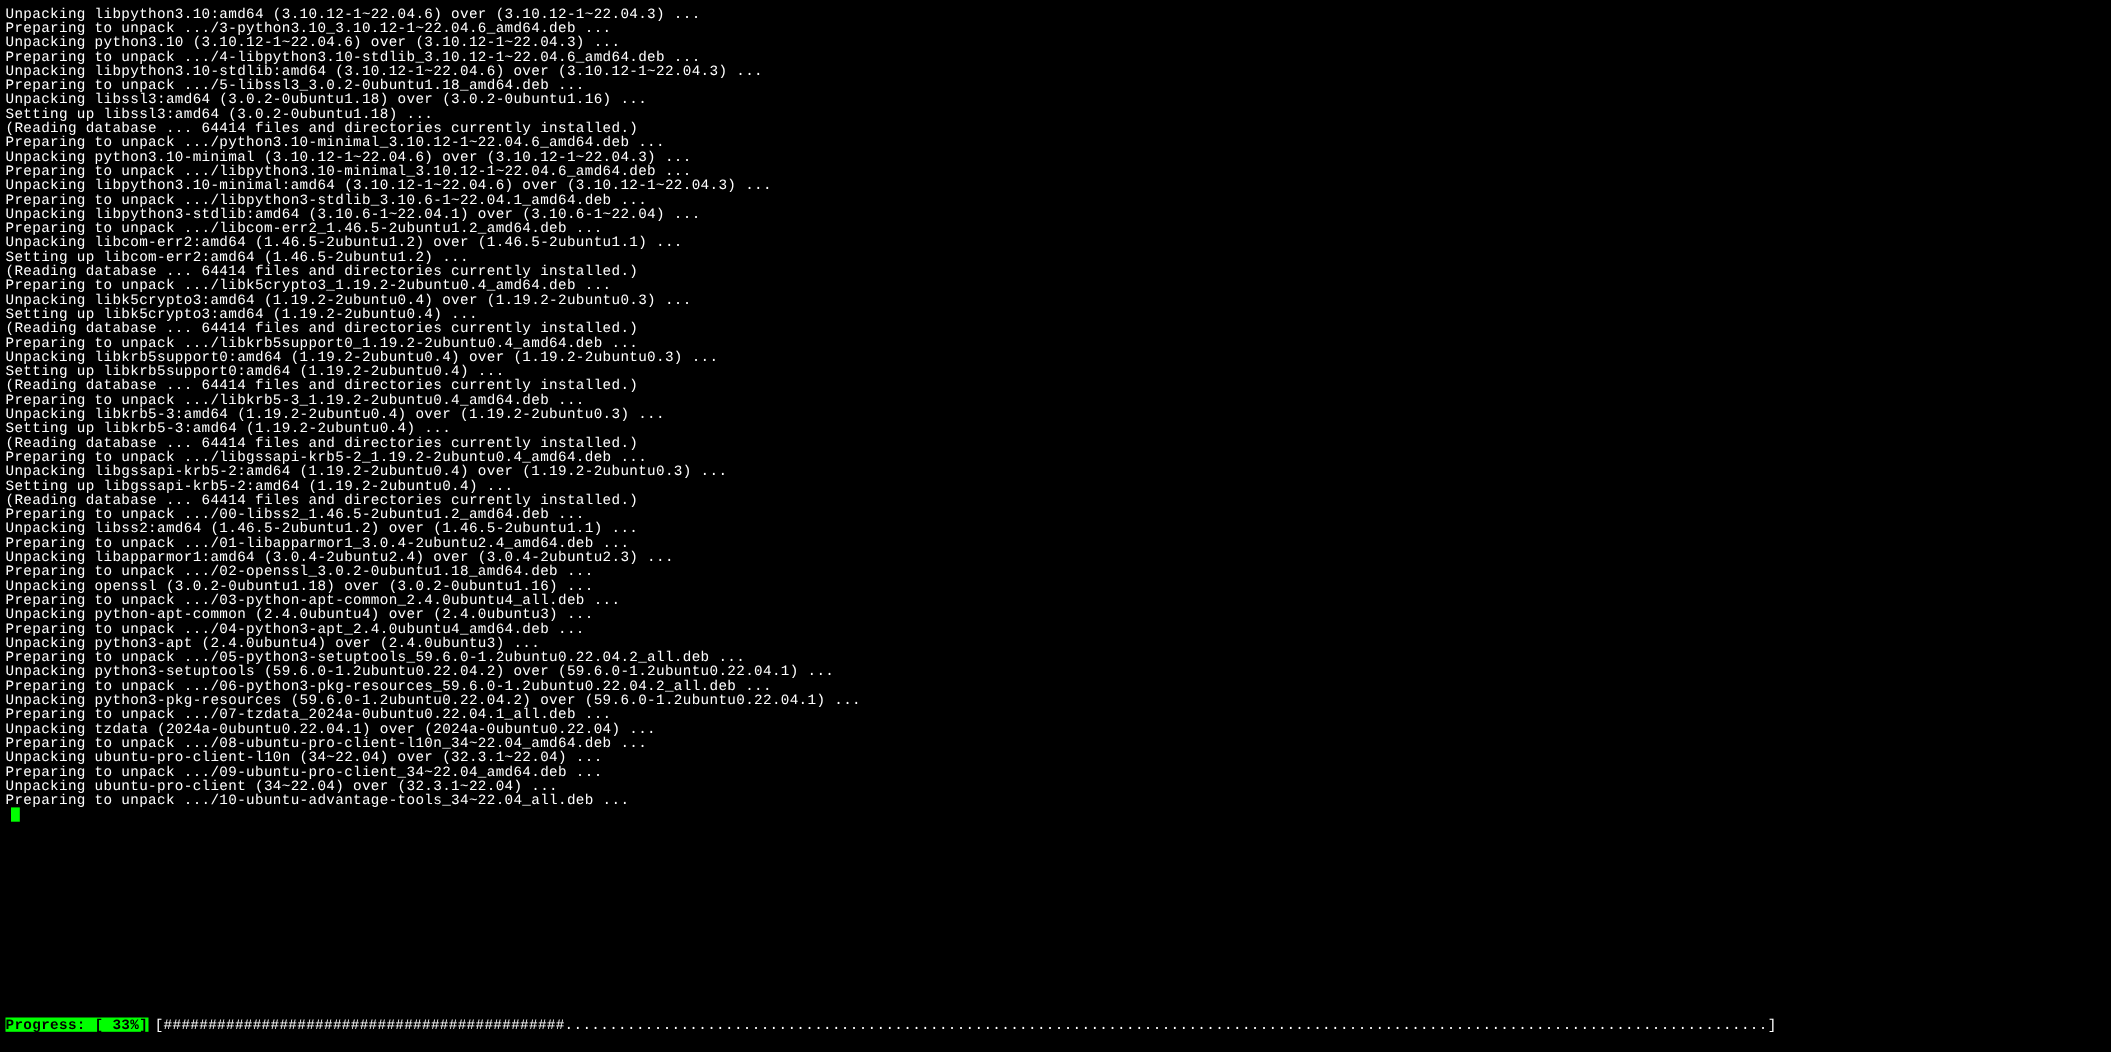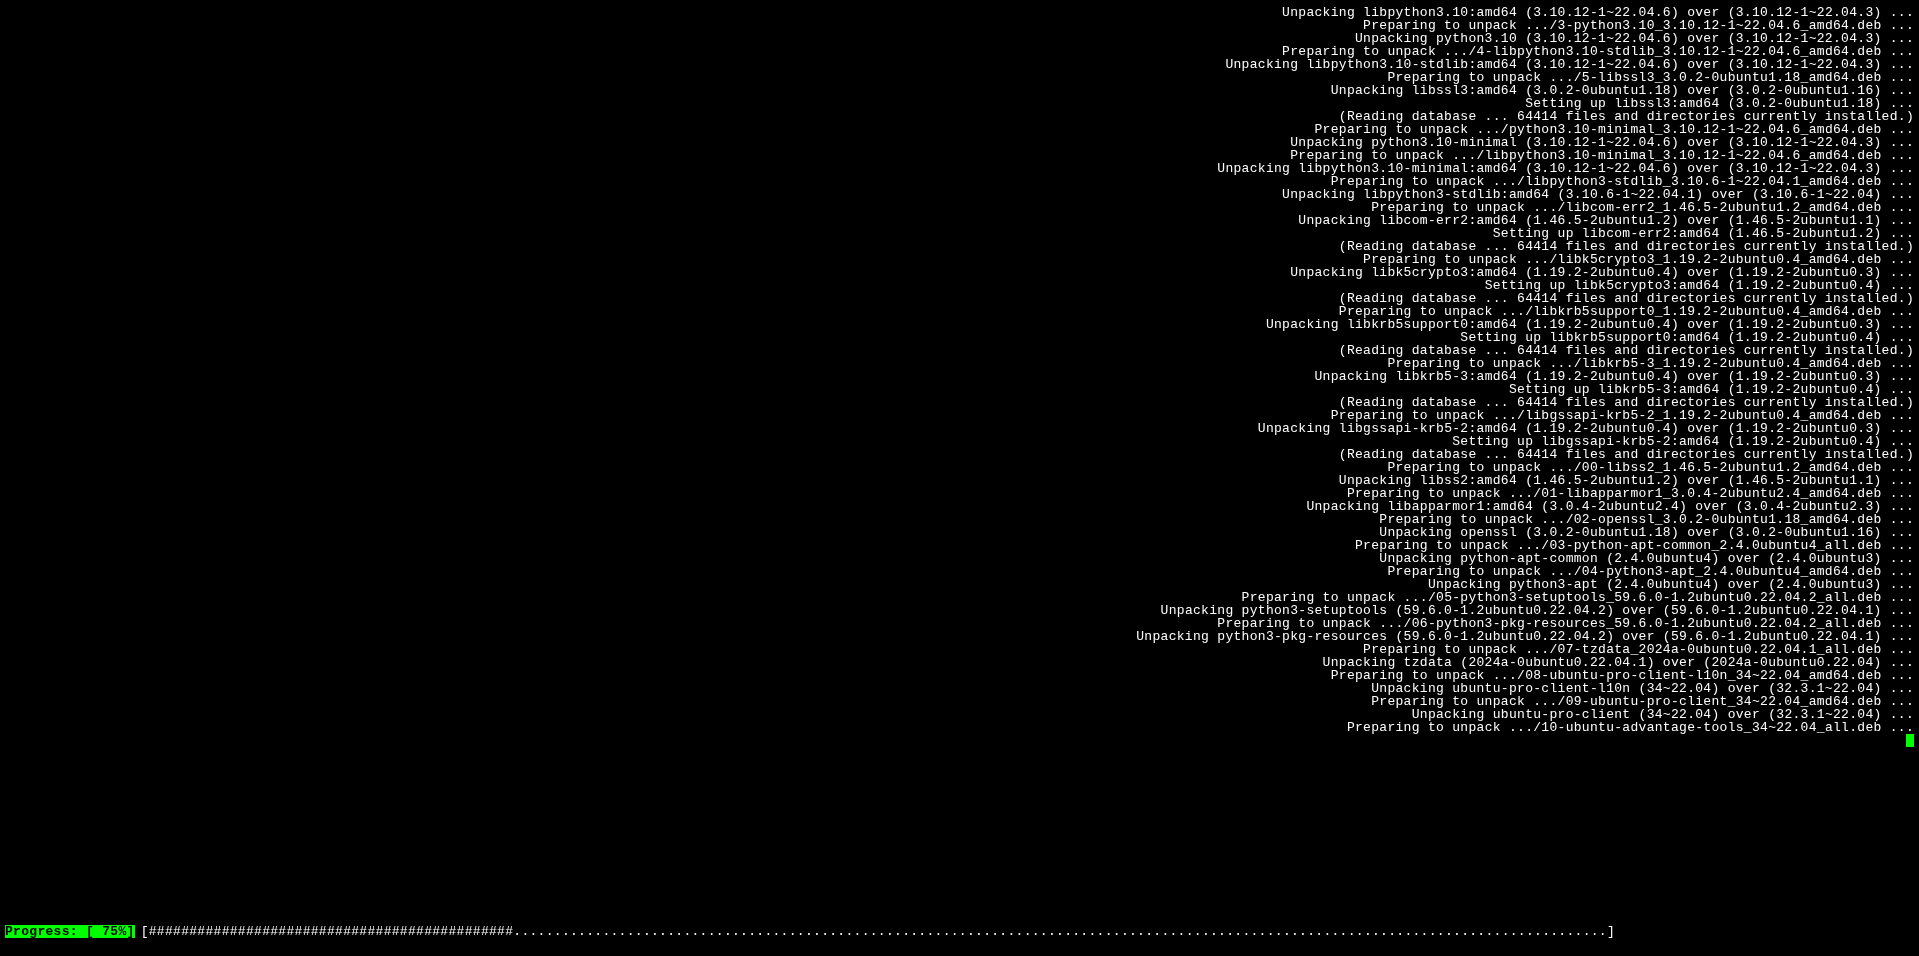--- a/index.html
+++ b/index.html
@@ -12,21 +12,21 @@
       letter-spacing: 0.3px;
       width: 1919px;
       height: 956px;
       overflow: hidden;
       position: relative;
     }
     #terminal {
       padding: 6px 5px 0 5px;
       white-space: pre;
     }
-    .line { height: 13px; text-align: right; }
+    .line { height: 13px; }
     #cursor {
       display: inline-block;
       width: 8px;
       height: 13px;
       background: #00ff00;
       vertical-align: bottom;
       margin-left: 5px;
     }
     #progress-row {
       position: absolute;
@@ -44,16 +44,16 @@
     }
     #progress-gap { width: 6px; }
     #progress-bar { flex: 0 0 auto; }
   </style>
 </head>
 <body>
 
 <div id="terminal"><div class="line">Unpacking libpython3.10:amd64 (3.10.12-1~22.04.6) over (3.10.12-1~22.04.3) ...</div><div class="line">Preparing to unpack .../3-python3.10_3.10.12-1~22.04.6_amd64.deb ...</div><div class="line">Unpacking python3.10 (3.10.12-1~22.04.6) over (3.10.12-1~22.04.3) ...</div><div class="line">Preparing to unpack .../4-libpython3.10-stdlib_3.10.12-1~22.04.6_amd64.deb ...</div><div class="line">Unpacking libpython3.10-stdlib:amd64 (3.10.12-1~22.04.6) over (3.10.12-1~22.04.3) ...</div><div class="line">Preparing to unpack .../5-libssl3_3.0.2-0ubuntu1.18_amd64.deb ...</div><div class="line">Unpacking libssl3:amd64 (3.0.2-0ubuntu1.18) over (3.0.2-0ubuntu1.16) ...</div><div class="line">Setting up libssl3:amd64 (3.0.2-0ubuntu1.18) ...</div><div class="line">(Reading database ... 64414 files and directories currently installed.)</div><div class="line">Preparing to unpack .../python3.10-minimal_3.10.12-1~22.04.6_amd64.deb ...</div><div class="line">Unpacking python3.10-minimal (3.10.12-1~22.04.6) over (3.10.12-1~22.04.3) ...</div><div class="line">Preparing to unpack .../libpython3.10-minimal_3.10.12-1~22.04.6_amd64.deb ...</div><div class="line">Unpacking libpython3.10-minimal:amd64 (3.10.12-1~22.04.6) over (3.10.12-1~22.04.3) ...</div><div class="line">Preparing to unpack .../libpython3-stdlib_3.10.6-1~22.04.1_amd64.deb ...</div><div class="line">Unpacking libpython3-stdlib:amd64 (3.10.6-1~22.04.1) over (3.10.6-1~22.04) ...</div><div class="line">Preparing to unpack .../libcom-err2_1.46.5-2ubuntu1.2_amd64.deb ...</div><div class="line">Unpacking libcom-err2:amd64 (1.46.5-2ubuntu1.2) over (1.46.5-2ubuntu1.1) ...</div><div class="line">Setting up libcom-err2:amd64 (1.46.5-2ubuntu1.2) ...</div><div class="line">(Reading database ... 64414 files and directories currently installed.)</div><div class="line">Preparing to unpack .../libk5crypto3_1.19.2-2ubuntu0.4_amd64.deb ...</div><div class="line">Unpacking libk5crypto3:amd64 (1.19.2-2ubuntu0.4) over (1.19.2-2ubuntu0.3) ...</div><div class="line">Setting up libk5crypto3:amd64 (1.19.2-2ubuntu0.4) ...</div><div class="line">(Reading database ... 64414 files and directories currently installed.)</div><div class="line">Preparing to unpack .../libkrb5support0_1.19.2-2ubuntu0.4_amd64.deb ...</div><div class="line">Unpacking libkrb5support0:amd64 (1.19.2-2ubuntu0.4) over (1.19.2-2ubuntu0.3) ...</div><div class="line">Setting up libkrb5support0:amd64 (1.19.2-2ubuntu0.4) ...</div><div class="line">(Reading database ... 64414 files and directories currently installed.)</div><div class="line">Preparing to unpack .../libkrb5-3_1.19.2-2ubuntu0.4_amd64.deb ...</div><div class="line">Unpacking libkrb5-3:amd64 (1.19.2-2ubuntu0.4) over (1.19.2-2ubuntu0.3) ...</div><div class="line">Setting up libkrb5-3:amd64 (1.19.2-2ubuntu0.4) ...</div><div class="line">(Reading database ... 64414 files and directories currently installed.)</div><div class="line">Preparing to unpack .../libgssapi-krb5-2_1.19.2-2ubuntu0.4_amd64.deb ...</div><div class="line">Unpacking libgssapi-krb5-2:amd64 (1.19.2-2ubuntu0.4) over (1.19.2-2ubuntu0.3) ...</div><div class="line">Setting up libgssapi-krb5-2:amd64 (1.19.2-2ubuntu0.4) ...</div><div class="line">(Reading database ... 64414 files and directories currently installed.)</div><div class="line">Preparing to unpack .../00-libss2_1.46.5-2ubuntu1.2_amd64.deb ...</div><div class="line">Unpacking libss2:amd64 (1.46.5-2ubuntu1.2) over (1.46.5-2ubuntu1.1) ...</div><div class="line">Preparing to unpack .../01-libapparmor1_3.0.4-2ubuntu2.4_amd64.deb ...</div><div class="line">Unpacking libapparmor1:amd64 (3.0.4-2ubuntu2.4) over (3.0.4-2ubuntu2.3) ...</div><div class="line">Preparing to unpack .../02-openssl_3.0.2-0ubuntu1.18_amd64.deb ...</div><div class="line">Unpacking openssl (3.0.2-0ubuntu1.18) over (3.0.2-0ubuntu1.16) ...</div><div class="line">Preparing to unpack .../03-python-apt-common_2.4.0ubuntu4_all.deb ...</div><div class="line">Unpacking python-apt-common (2.4.0ubuntu4) over (2.4.0ubuntu3) ...</div><div class="line">Preparing to unpack .../04-python3-apt_2.4.0ubuntu4_amd64.deb ...</div><div class="line">Unpacking python3-apt (2.4.0ubuntu4) over (2.4.0ubuntu3) ...</div><div class="line">Preparing to unpack .../05-python3-setuptools_59.6.0-1.2ubuntu0.22.04.2_all.deb ...</div><div class="line">Unpacking python3-setuptools (59.6.0-1.2ubuntu0.22.04.2) over (59.6.0-1.2ubuntu0.22.04.1) ...</div><div class="line">Preparing to unpack .../06-python3-pkg-resources_59.6.0-1.2ubuntu0.22.04.2_all.deb ...</div><div class="line">Unpacking python3-pkg-resources (59.6.0-1.2ubuntu0.22.04.2) over (59.6.0-1.2ubuntu0.22.04.1) ...</div><div class="line">Preparing to unpack .../07-tzdata_2024a-0ubuntu0.22.04.1_all.deb ...</div><div class="line">Unpacking tzdata (2024a-0ubuntu0.22.04.1) over (2024a-0ubuntu0.22.04) ...</div><div class="line">Preparing to unpack .../08-ubuntu-pro-client-l10n_34~22.04_amd64.deb ...</div><div class="line">Unpacking ubuntu-pro-client-l10n (34~22.04) over (32.3.1~22.04) ...</div><div class="line">Preparing to unpack .../09-ubuntu-pro-client_34~22.04_amd64.deb ...</div><div class="line">Unpacking ubuntu-pro-client (34~22.04) over (32.3.1~22.04) ...</div><div class="line">Preparing to unpack .../10-ubuntu-advantage-tools_34~22.04_all.deb ...</div><div class="line"><span id="cursor"></span></div></div>
 
 <div id="progress-row">
-  <span id="progress-label">Progress: [ 75%]</span>
+  <span id="progress-label">Progress: [ 33%]</span>
   <span id="progress-gap"></span>
   <span id="progress-bar">[#############################################.......................................................................................................................................]</span>
 </div>
 
 </body></html>

